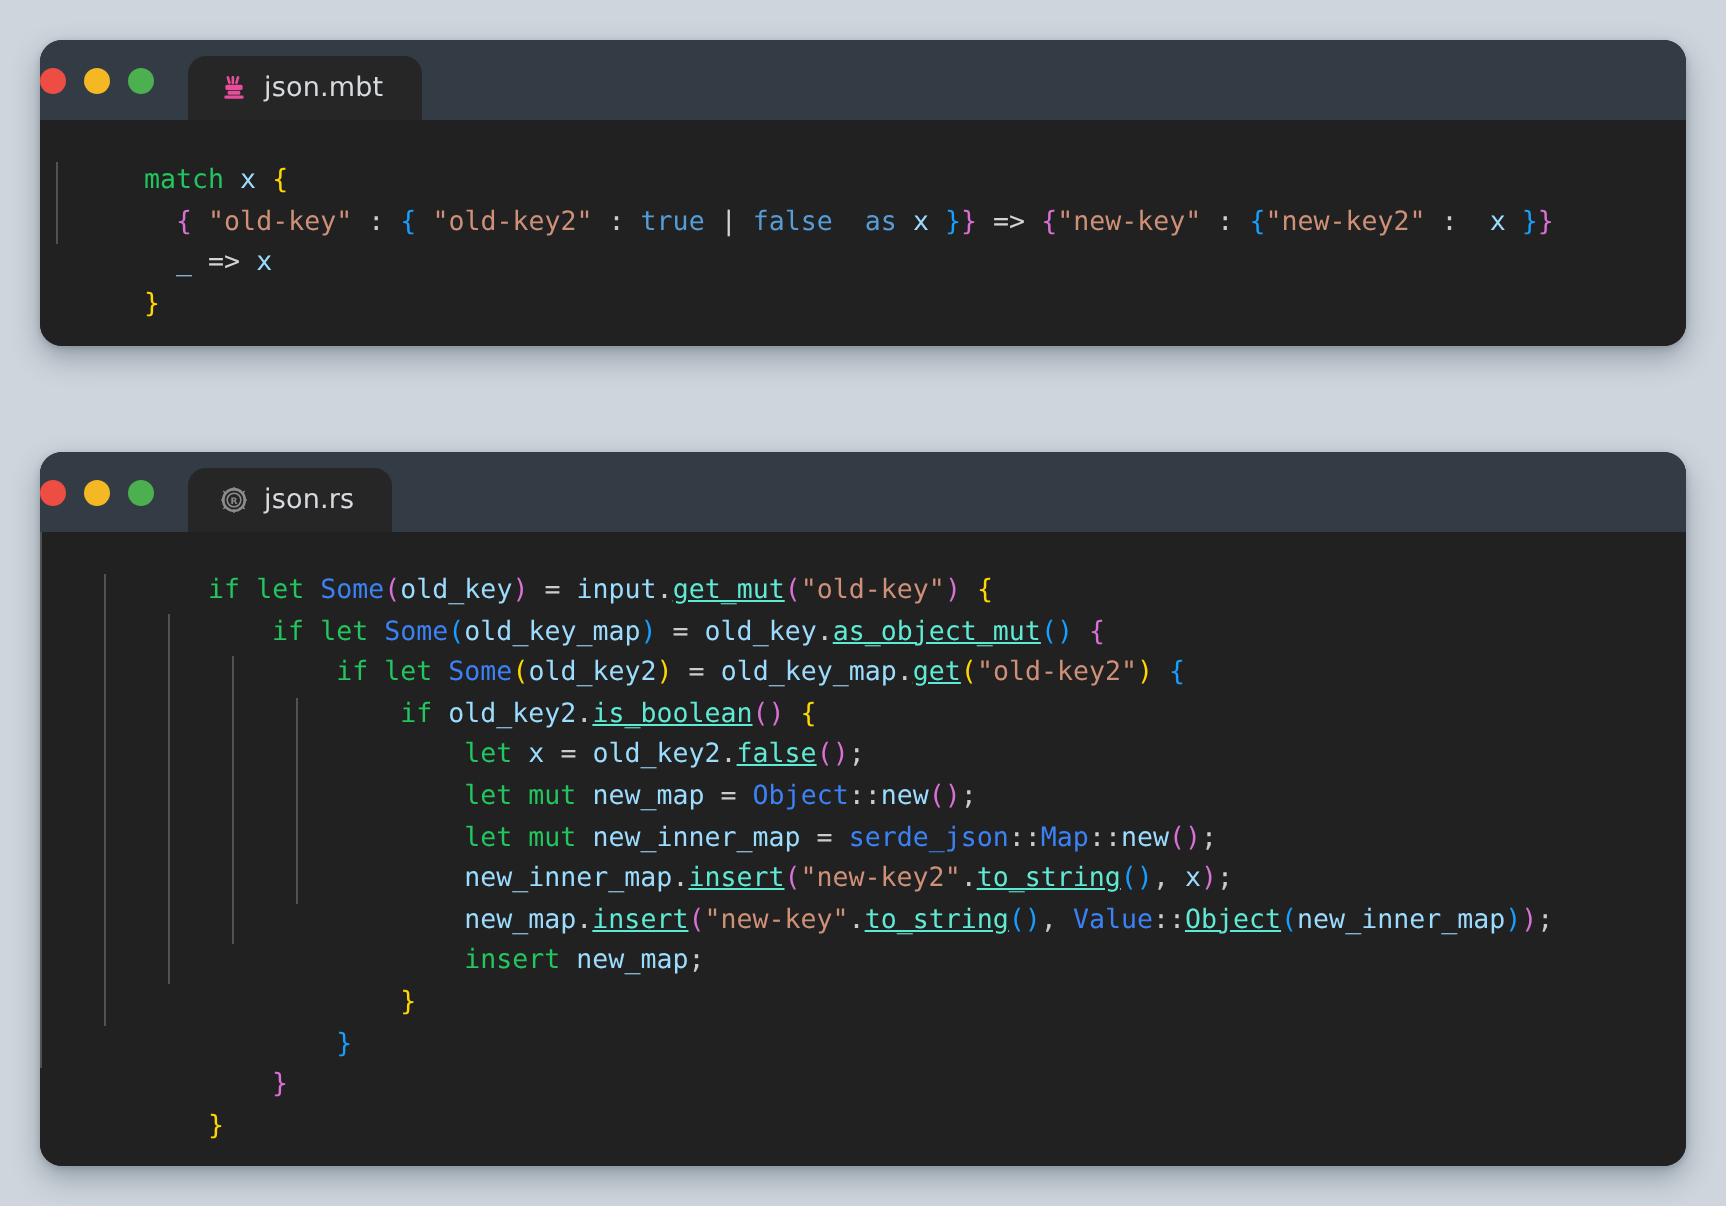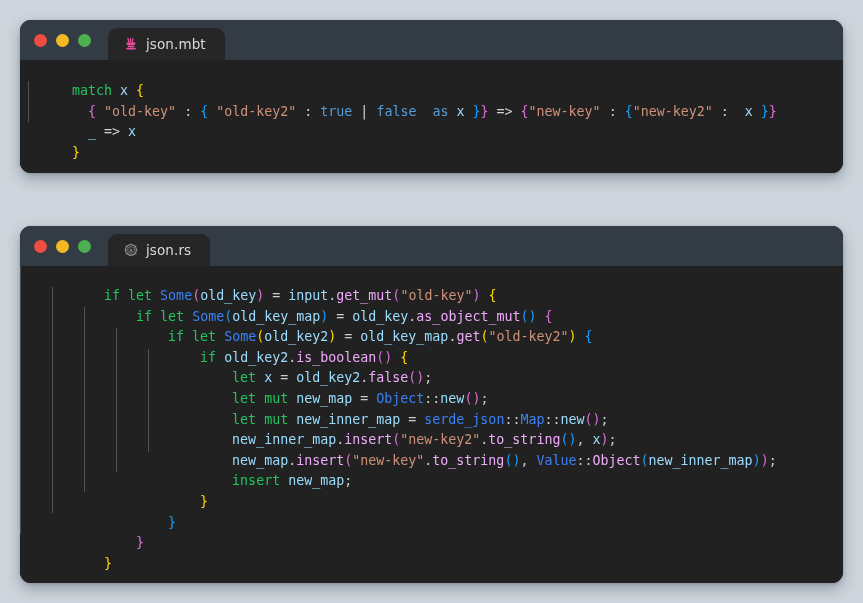--- a/index.html
+++ b/index.html
@@ -31,21 +31,20 @@
     box-shadow: 0 6px 14px rgba(60, 75, 90, 0.40), 0 1px 3px rgba(60,75,90,0.25);
     overflow: hidden;
     display: flex;
     flex-direction: column;
   }
   .titlebar {
     background: #333c45;
     height: 40px;
     display: flex;
     align-items: flex-end;
-    padding-left: 14px;
     flex: 0 0 auto;
     position: relative;
   }
   .lights {
     display: flex;
     align-items: center;
     gap: 9px;
     height: 40px;
     padding-bottom: 0;
   }
@@ -113,21 +112,21 @@
     position: absolute;
     width: 1px;
     background: #5a5a5a;
     opacity: 0.85;
   }
 
   
   .kw    { color: #22c55e; }  
   .kw2   { color: #569cd6; text-align: right; }  
   .type  { color: #3b82f6; }  
-  .fn    { color: #f0abfc; }  
+  .fn    { color: #5eead4; text-decoration: underline; }  
   .var   { color: #9cdcfe; }  
   .str   { color: #ce9178; }  
   .punc  { color: #cccccc; }  
   .op    { color: #d4d4d4; }
   .b1    { color: #ffd700; }  
   .b2    { color: #da70d6; }  
   .b3    { color: #179fff; }  
 </style>
 </head>
 <body>

